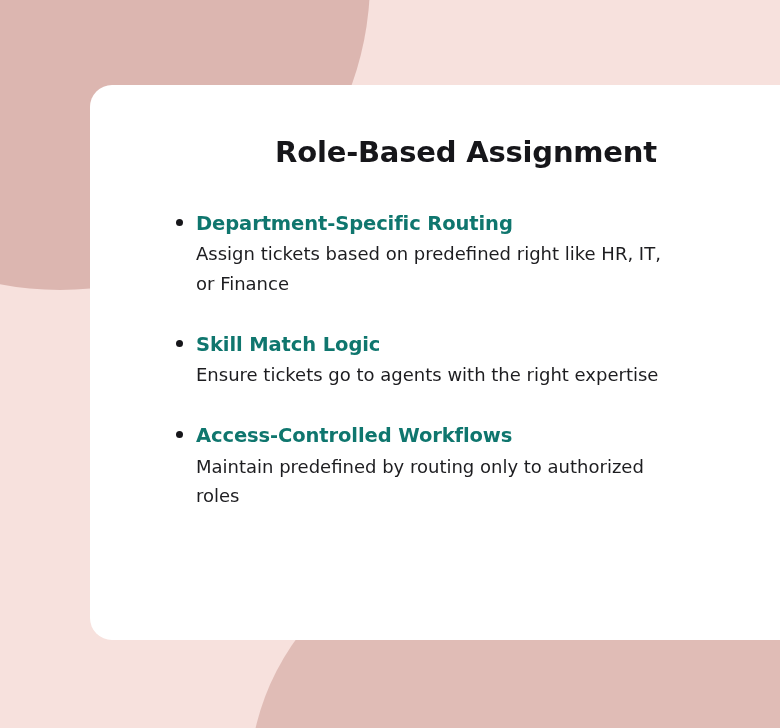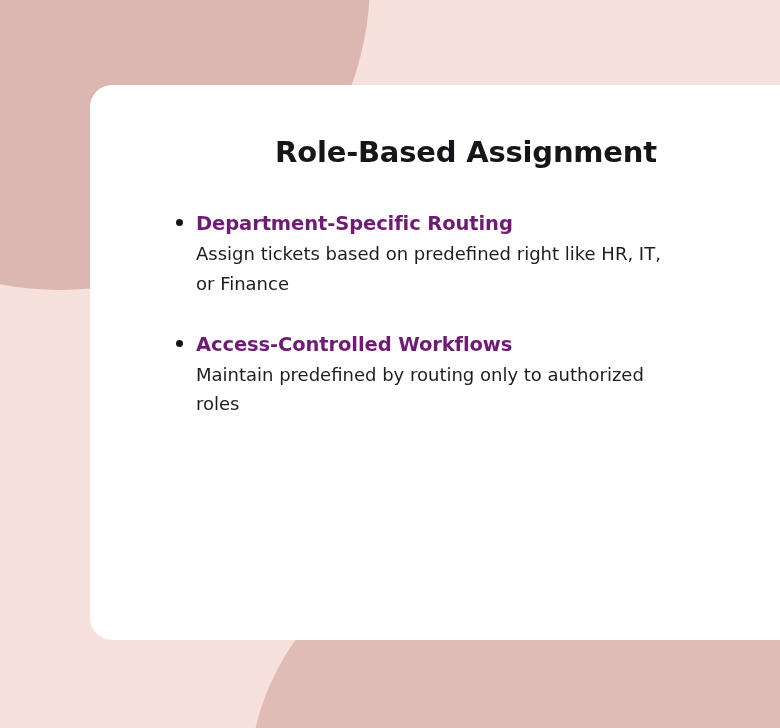--- a/index.html
+++ b/index.html
@@ -89,21 +89,21 @@
     left: 8px;
     top: 8px;
     width: 7px;
     height: 7px;
     border-radius: 50%;
     background: #16161a;
   }
   .bullet-heading {
     font-size: 19.5px;
     font-weight: bold;
-    color: #701a75;
+    color: #0f766e;
     line-height: 1.3;
     letter-spacing: -0.1px;
   }
   .bullet-desc {
     font-size: 18px;
     font-weight: normal;
     color: #1d1d20;
     line-height: 1.62;
     margin-top: 3px;
     max-width: 470px;
@@ -122,17 +122,22 @@
   <h1 class="card-title">Role-Based Assignment</h1>
 
   <ul class="bullet-list">
     <li class="bullet-item">
       <span class="bullet-dot"></span>
       <div class="bullet-heading">Department-Specific Routing</div>
       <div class="bullet-desc">Assign tickets based on predefined right like HR, IT, or Finance</div>
     </li>
     <li class="bullet-item">
       <span class="bullet-dot"></span>
+      <div class="bullet-heading">Skill Match Logic</div>
+      <div class="bullet-desc">Ensure tickets go to agents with the right expertise</div>
+    </li>
+    <li class="bullet-item">
+      <span class="bullet-dot"></span>
       <div class="bullet-heading">Access-Controlled Workflows</div>
       <div class="bullet-desc">Maintain predefined by routing only to authorized roles</div>
     </li>
   </ul>
 </div>
 
 </body></html>

